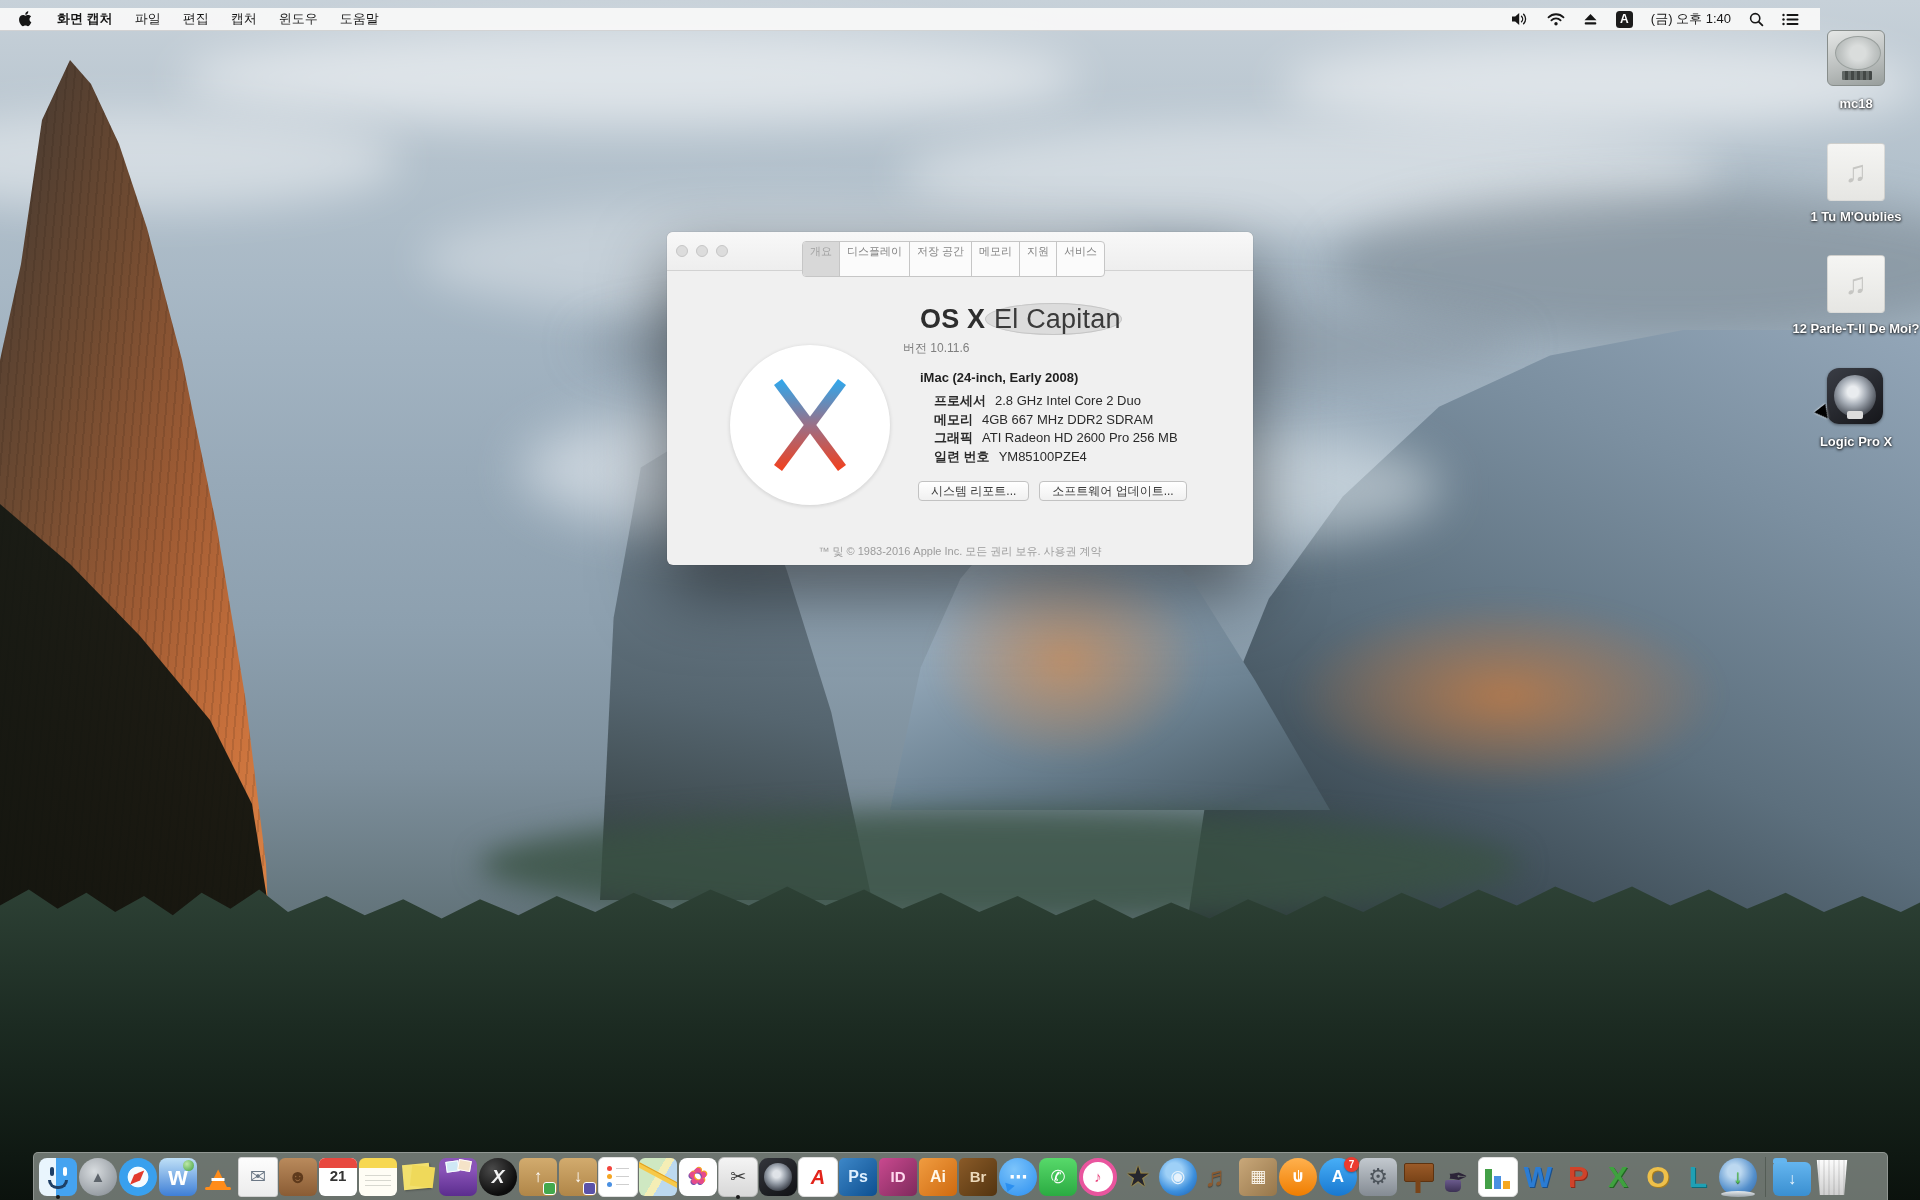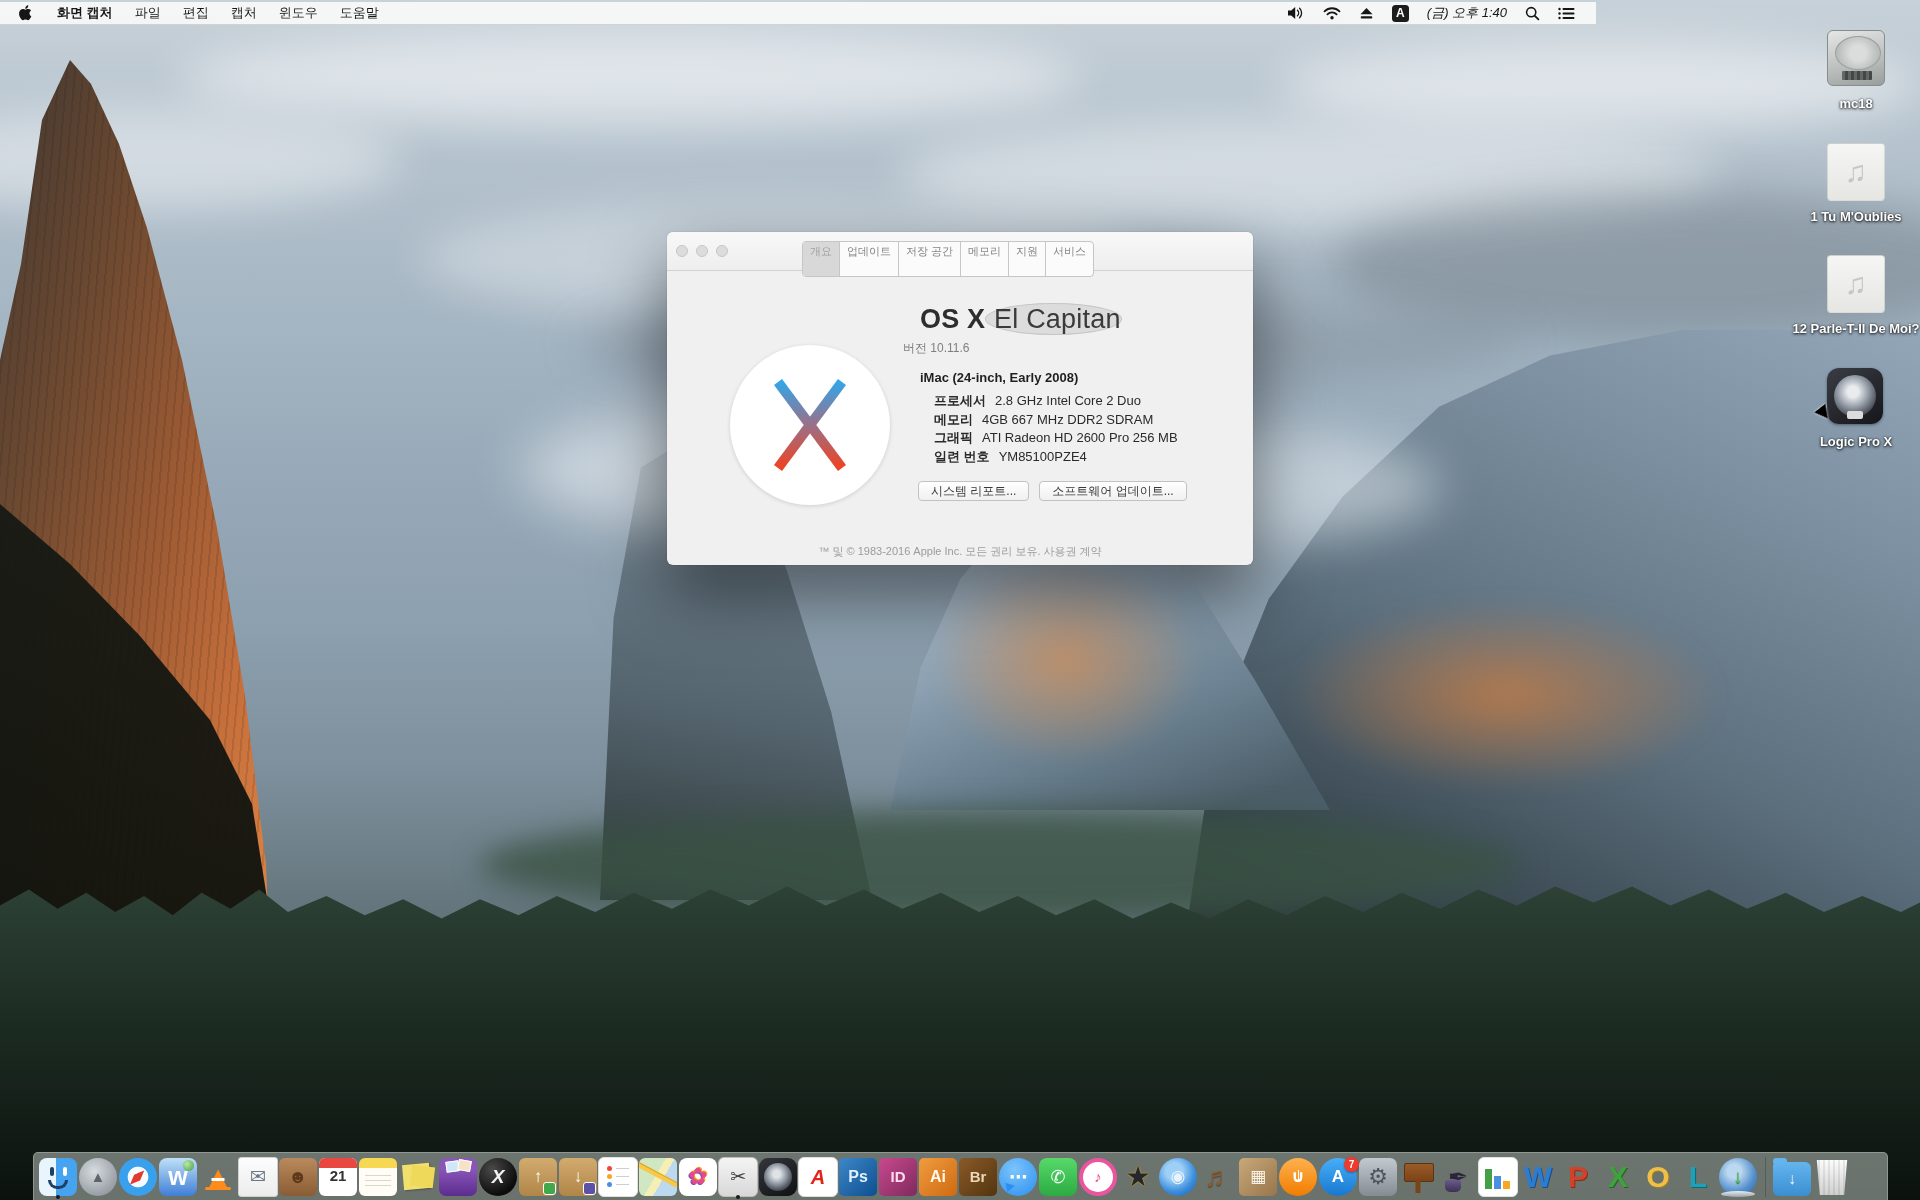--- a/index.html
+++ b/index.html
@@ -38,32 +38,32 @@
   .cliff-tex{position:absolute;inset:0;background:repeating-linear-gradient(95deg,rgba(35,22,12,.22) 0 2px,rgba(255,255,255,0) 2px 8px);opacity:.6;}
   .cliff-shadow{position:absolute;left:0;top:0;width:700px;height:1200px;
     clip-path:polygon(0 42%,10% 47%,20% 53%,30% 60%,36% 67%,39% 78%,38% 100%,0 100%);
     background:linear-gradient(180deg,rgba(26,32,26,.88),rgba(9,13,9,.96));}
   .valley-glow{position:absolute;left:480px;top:810px;width:1040px;height:110px;background:rgba(58,82,67,.8);filter:blur(14px);border-radius:50%;}
   .forest{position:absolute;left:0;top:880px;width:1920px;height:320px;
     background:linear-gradient(180deg,#2e4236 0%,#1c2b22 45%,#0b120d 100%);
     clip-path:polygon(0% 8%,1.5% 3%,3% 9%,4.5% 4%,6% 10%,7.5% 5%,9% 11%,10.5% 4%,12% 9%,13.5% 3%,15% 10%,17% 5%,19% 11%,21% 6%,23% 12%,25% 6%,27% 11%,29% 5%,31% 10%,33% 4%,35% 9%,37% 3%,39% 8%,41% 2%,43% 8%,45% 3%,47% 9%,49% 4%,51% 10%,53% 5%,55% 11%,57% 6%,59% 12%,61% 7%,63% 12%,65% 6%,67% 11%,69% 5%,71% 10%,73% 4%,75% 9%,77% 3%,79% 8%,81% 2%,83% 7%,85% 2%,87% 8%,89% 3%,91% 9%,93% 4%,95% 10%,97% 5%,99% 10%,100% 7%,100% 100%,0% 100%);}
 
   
-  .menubar{position:absolute;left:0;top:2px;width:1596px;height:22px;z-index:10;
+  .menubar{position:absolute;left:0;top:8px;width:1820px;height:22px;z-index:10;
     background:rgba(248,248,248,.94);border-bottom:1px solid rgba(0,0,0,.14);
     display:flex;align-items:flex-start;font-size:13px;color:#161616;}
   .mb-left{display:flex;align-items:center;height:100%;}
   .apple-wrap{padding:0 14px 0 18px;display:flex;align-items:center;height:100%;}
   .mb-item{padding:0 11px;height:100%;display:flex;align-items:center;white-space:nowrap;}
   .mb-item.bold{font-weight:bold;}
   .mb-right{margin-left:auto;display:flex;align-items:center;height:100%;padding-right:12px;}
   .mb-status{display:flex;align-items:center;height:100%;padding:0 9px;}
   .input-badge{width:17px;height:17px;background:#1c1c1c;border-radius:3.5px;color:#fff;
     font-size:12px;font-weight:bold;display:flex;align-items:center;justify-content:center;}
-  .clock{white-space:nowrap;font-style:italic;}
+  .clock{white-space:nowrap;}
 
   
   .window{position:absolute;left:667px;top:232px;width:586px;height:333px;z-index:5;
     background:#f0f0f0;border-radius:6px;box-shadow:0 28px 70px rgba(0,0,0,.5),0 0 1px rgba(0,0,0,.4);}
   .titlebar{position:relative;height:38px;background:linear-gradient(#f8f8f8,#eeeeee);
     border-bottom:1px solid #d2d2d2;border-radius:6px 6px 0 0;}
   .lights{position:absolute;left:9px;top:13px;display:flex;gap:8px;}
   .light{width:12px;height:12px;border-radius:50%;background:#dcdcdc;border:1px solid #c6c6c6;box-sizing:border-box;}
   .tabs{position:absolute;left:135px;top:9px;height:36px;display:flex;border:1px solid #c6c6c6;
     border-radius:4px;overflow:hidden;background:#fbfbfb;box-sizing:border-box;}
@@ -325,21 +325,21 @@
 
   <div class="window">
     <div class="titlebar">
       <div class="lights">
         <div class="light"></div>
         <div class="light"></div>
         <div class="light"></div>
       </div>
       <div class="tabs">
           <span class="tab sel">개요</span>
-          <span class="tab">업데이트</span>
+          <span class="tab">디스플레이</span>
           <span class="tab">저장 공간</span>
           <span class="tab">메모리</span>
           <span class="tab">지원</span>
           <span class="tab">서비스</span>
         </div>
     </div>
     <div class="oslogo">
       <svg width="160" height="160" viewBox="0 0 160 160">
         <defs>
           <linearGradient id="xg" x1="0" y1="0" x2="0" y2="1">

